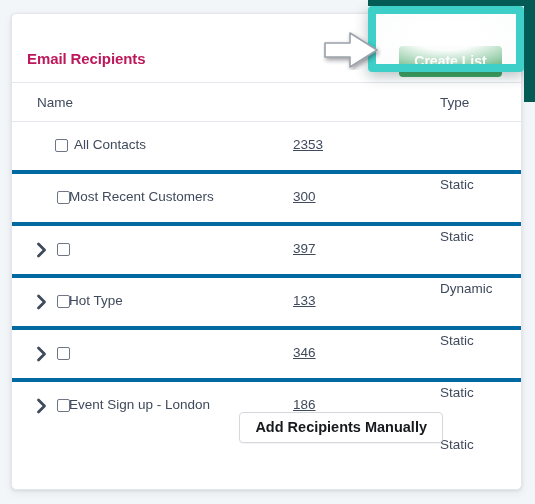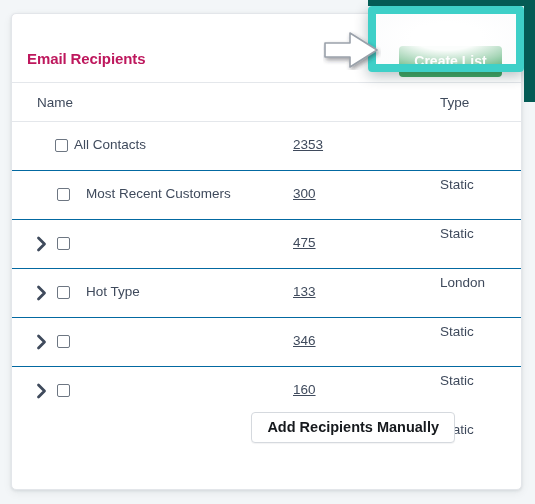--- a/index.html
+++ b/index.html
@@ -110,21 +110,21 @@
     font-size: 13.5px;
     color: #3f4a5c;
   }
   .th-name { left: 25px; }
   .th-contacts { left: 281px; }
   .th-type { left: 428px; }
 
   .row {
     position: relative;
     height: 48px;
-    border-bottom: 1px solid #0369a1;
+    border-bottom: 4px solid #0369a1;
   }
   .row:last-child { border-bottom: none; }
 
   .chevron {
     position: absolute;
     left: 23px;
     top: 14px;
     width: 14px;
     height: 20px;
     cursor: pointer;
@@ -146,28 +146,28 @@
   .cb.lvl1 { left: 45px; }
 
   .cell {
     position: absolute;
     top: 15px;
     font-size: 13.5px;
     color: #3f4a5c;
     white-space: nowrap;
   }
   .c-name0 { left: 62px; }
-  .c-name1 { left: 74px; }
+  .c-name1 { left: 57px; }
   .c-contacts { left: 281px; text-decoration: underline; }
   .c-type { left: 428px; margin-top: 40px; }
 
   
   .card-footer {
     position: absolute;
-    left: 16px;
+    left: 4px;
     bottom: 0;
     width: 445px;
     height: 90px;
   }
   .add-manual-btn {
     position: absolute;
     right: 18px;
     top: 13px;
     height: 31px;
     padding: 0 15px;
@@ -249,22 +249,22 @@
             <span class="cell c-contacts">300</span>
             <span class="cell c-type">Static</span>
           </div>
           <div class="row">
             <span class="chevron">
               <svg width="14" height="20" viewBox="0 0 14 20">
                 <path d="M3.5 4 L9.5 10 L3.5 16" fill="none" stroke="#3f4a5c" stroke-width="2.8" stroke-linecap="round" stroke-linejoin="round"></path>
               </svg>
             </span>
             <span class="cb lvl1"></span>
-            <span class="cell c-contacts">475</span>
-            <span class="cell c-type">London</span>
+            <span class="cell c-contacts">397</span>
+            <span class="cell c-type">Dynamic</span>
           </div>
           <div class="row">
             <span class="chevron">
               <svg width="14" height="20" viewBox="0 0 14 20">
                 <path d="M3.5 4 L9.5 10 L3.5 16" fill="none" stroke="#3f4a5c" stroke-width="2.8" stroke-linecap="round" stroke-linejoin="round"></path>
               </svg>
             </span>
             <span class="cb lvl1"></span>
             <span class="cell c-name1">Hot Type</span>
             <span class="cell c-contacts">133</span>
@@ -280,21 +280,22 @@
             <span class="cell c-contacts">346</span>
             <span class="cell c-type">Static</span>
           </div>
           <div class="row">
             <span class="chevron">
               <svg width="14" height="20" viewBox="0 0 14 20">
                 <path d="M3.5 4 L9.5 10 L3.5 16" fill="none" stroke="#3f4a5c" stroke-width="2.8" stroke-linecap="round" stroke-linejoin="round"></path>
               </svg>
             </span>
             <span class="cb lvl1"></span>
-            <span class="cell c-contacts">160</span>
+            <span class="cell c-name1">Event Sign up - London</span>
+            <span class="cell c-contacts">186</span>
             <span class="cell c-type">Static</span>
           </div>
         </div>
     </div>
 
     <div class="card-footer">
       <button class="add-manual-btn">Add Recipients Manually</button>
     </div>
   </div>
 

